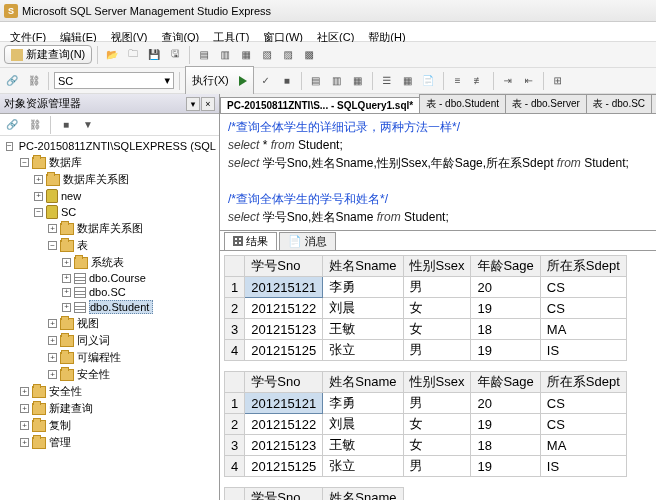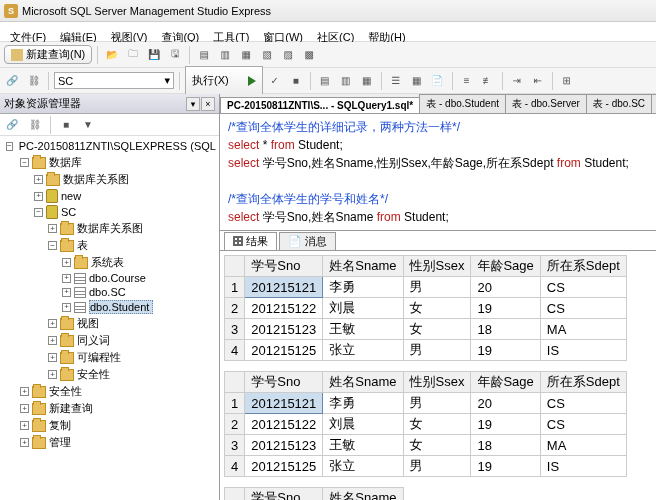--- a/index.html
+++ b/index.html
@@ -8,21 +8,21 @@
 .titlebar .icon { width: 14px; height: 14px; background: #d2a040; border-radius: 2px; display:inline-flex;align-items:center;justify-content:center;color:#fff;font-size:9px;font-weight:bold; }
 .menubar { height: 20px; display: flex; align-items: center; padding: 0 4px; gap: 2px; border-bottom: 1px solid #ddd; }
 .menubar span { padding: 2px 6px; cursor: default; margin-top: 12px; }
 .toolbar { height: 26px; display: flex; align-items: center; padding: 0 4px; gap: 3px; border-bottom: 1px solid #ddd; background: #f5f5f5; }
 .toolbar2 { height: 26px; display: flex; align-items: center; padding: 0 4px; gap: 3px; border-bottom: 1px solid #ddd; background: #f5f5f5; }
 .tbtn { width: 18px; height: 18px; border: 1px solid transparent; display: inline-flex; align-items: center; justify-content: center; font-size: 10px; color: #555; }
 .newquery { display: flex; align-items: center; gap: 3px; padding: 1px 6px; border: 1px solid #aaa; border-radius: 4px; background: linear-gradient(#fff,#eee); }
 .newquery .nqicon { width: 12px; height: 12px; background: #e0c070; }
 .sep { width: 1px; height: 18px; background: #ccc; margin: 0 2px; }
 .dbcombo { display:flex; align-items:center; gap:3px; border:1px solid #aaa; padding:1px 3px; background:#fff; width:120px; justify-content:space-between; }
-.execbtn { display:flex; align-items:center; gap:19px; padding:6px 6px; border:1px solid #aaa; background:linear-gradient(#fff,#eee); }
+.execbtn { display:flex; align-items:center; gap:10px; padding:6px 6px; border:1px solid #aaa; background:linear-gradient(#fff,#eee); }
 .execbtn .play { width:0;height:0;border-left:8px solid #2a7a2a;border-top:5px solid transparent;border-bottom:5px solid transparent; }
 .content { flex: 1; display: flex; min-height: 0; }
 .sidebar { width: 220px; border-right: 1px solid #999; display:flex;flex-direction:column; }
 .panelhdr { height: 20px; background: linear-gradient(#e8e8f0,#d5d5e0); border-bottom:1px solid #aaa; display:flex;align-items:center;justify-content:space-between;padding:0 4px; }
 .panelhdr .hdrbtns { display:flex; gap:1px; }
 .panelhdr .hbtn { width:14px;height:14px;border:1px solid #aaa;background:#eee;font-size:9px;display:inline-flex;align-items:center;justify-content:center; }
 .sidetoolbar { height:22px; border-bottom:1px solid #ddd; display:flex;align-items:center;padding:0 4px;gap:4px; }
 .tree { flex:1; overflow:auto; padding:2px; }
 .node { display:flex; align-items:center; gap:3px; padding:1px 0; white-space:nowrap; }
 .node.l1 { padding-left:4px; } .node.l2 { padding-left:18px; } .node.l3 { padding-left:32px; }
@@ -34,21 +34,21 @@
 .tblicon { width:12px;height:11px;background:#fff;border:1px solid #888;position:relative; }
 .tblicon::before,.tblicon::after{content:"";position:absolute;left:0;right:0;height:1px;background:#888;}
 .tblicon::before{top:3px;} .tblicon::after{top:6px;}
 .srvicon { width:14px;height:14px;background:#d8c040;border-radius:3px; }
 .selected { background:#cde; border:1px dotted #68a; padding-right:3px; }
 .main { flex:1; display:flex; flex-direction:column; min-width:0; }
 .tabs { height:20px; background:#eee; display:flex; align-items:flex-end; border-bottom:1px solid #999; overflow:hidden; }
 .tab { padding:2px 6px; border:1px solid #999; border-bottom:none; background:#e8e8e8; margin-right:-1px; font-size:10px; white-space:nowrap; }
 .tab.active { background:#fff; font-weight:bold; }
 .editor { background:#fff; padding:4px 8px; font-family:Consolas,monospace;font-size:12px; line-height:1.5; border-bottom:1px solid #999; min-height:90px; overflow:hidden; white-space:nowrap; }
-.editor .c { color:#1d4ed8; } .editor .k { color:#b91c1c; }
+.editor .c { color:#1d4ed8; } .editor .k { color:#404040;font-style:italic; }
 .rtabs { height:20px; display:flex; align-items:center; border-bottom:1px solid #999; padding-left:4px; gap:2px; }
 .rtab { padding:1px 8px; border:1px solid #999; border-bottom:none; background:#fff; display:flex;align-items:center;gap:3px;font-size:11px; }
 .rtab.inactive { background:#eee; }
 .gridicon { width:10px;height:10px;border:1px solid #666;display:grid;grid-template-columns:1fr 1fr;grid-template-rows:1fr 1fr; }
 .gridicon span{border:0.5px solid #666;}
 .results { flex:1; overflow:auto; padding:4px; }
 .grid { border-collapse:collapse; margin-bottom:10px; font-size:13px; }
 .grid th, .grid td { border:1px solid #ccc; padding:1px 6px; text-align:left; background:#fff; }
 .grid th { background:#f0f0f0; font-weight:normal; }
 .grid .rowhdr { background:#f0f0f0; text-align:center; width:18px; }

